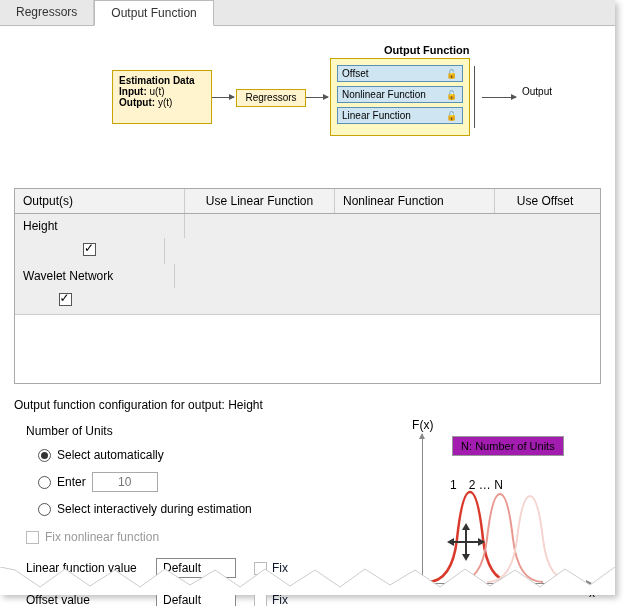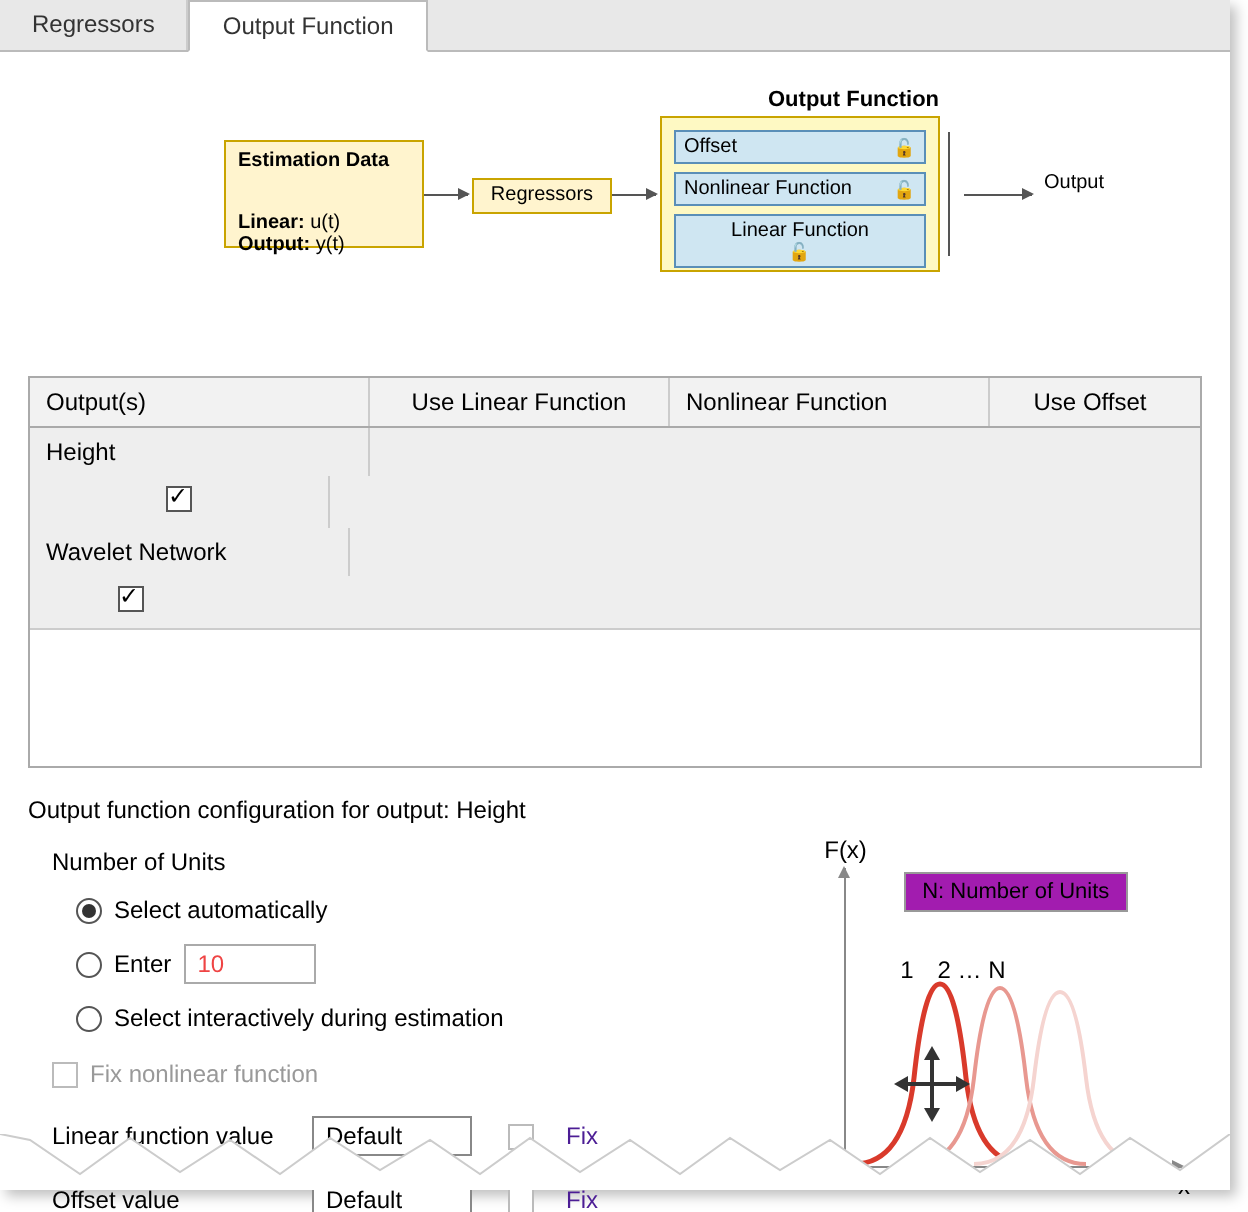--- a/index.html
+++ b/index.html
@@ -6,27 +6,27 @@
 body { font-family: Arial, Helvetica, sans-serif; font-size: 12px; background: #fff; width: 624px; height: 606px; overflow: hidden; position: relative; }
 .container { width: 615px; height: 595px; position: relative; background: #fff; box-shadow: 3px 3px 6px rgba(0,0,0,0.25); }
 .tabbar { display: flex; background: #e8e8e8; height: 26px; border-bottom: 1px solid #bbb; }
 .tab { padding: 5px 16px; font-size: 12px; color: #333; cursor: pointer; border-right: 1px solid #ccc; }
 .tab.active { background: #fff; border-top: 1px solid #bbb; border-right: 1px solid #bbb; border-left: 1px solid #bbb; border-bottom: 1px solid #fff; margin-bottom: -1px; }
 .content { padding: 10px 14px; }
 
 .diagram { position: relative; height: 130px; margin: 6px 0 16px 0; }
 .ofn-title { position: absolute; left: 370px; top: 2px; font-size: 11px; font-weight: bold; }
 .dbox-est { position: absolute; left: 98px; top: 28px; width: 100px; height: 54px; background: #fff4ce; border: 1px solid #c9a400; padding: 4px 6px; }
-.dbox-est .title { font-size: 10px; font-weight: bold; margin-bottom: 20px; }
+.dbox-est .title { font-size: 10px; font-weight: bold; margin-bottom: 0; }
 .dbox-est .ln { font-size: 10px; }
 .dbox-est .ln b { font-weight: bold; }
 .dbox-reg { position: absolute; left: 222px; top: 47px; width: 70px; height: 18px; background: #fff4ce; border: 1px solid #c9a400; text-align: center; font-size: 10px; line-height: 16px; }
 .dbox-group { position: absolute; left: 316px; top: 16px; width: 140px; height: 78px; background: #fef9c3; border: 1px solid #c9a400; padding: 6px 6px; }
 .dbox-inner { background: #cfe6f2; border: 1px solid #5a8fb8; font-size: 10px; padding: 2px 4px; margin-bottom: 4px; display: flex; justify-content: space-between; align-items: center; }
-.dbox-inner:last-child { margin-bottom: 4px; flex-direction: column; }
+.dbox-inner:last-child { margin-bottom: 4px; }
 .lock { font-size: 9px; color: #555; }
 .arrow { position: absolute; background: #555; height: 1px; }
 .arrow::after { content: ''; position: absolute; right: -1px; top: -3px; border-left: 6px solid #555; border-top: 3.5px solid transparent; border-bottom: 3.5px solid transparent; }
 .a1 { left: 198px; top: 55px; width: 22px; }
 .a2 { left: 292px; top: 55px; width: 22px; }
 .a3 { left: 468px; top: 55px; width: 34px; }
 .vbar { position: absolute; left: 460px; top: 24px; width: 1px; height: 62px; background: #555; }
 .out-lbl { position: absolute; left: 508px; top: 44px; font-size: 10px; }
 
 .grid { border: 1px solid #aaa; width: 100%; margin-bottom: 6px; }
@@ -43,26 +43,26 @@
 .chk.checked::after { content: '✓'; position: absolute; left: 0; top: -3px; font-size: 12px; }
 .chk.disabled { border-color: #bbb; color: #bbb; }
 
 .cfg-label { font-size: 12px; margin: 14px 0 12px 0; }
 .lower { display: flex; gap: 20px; }
 .left-col { width: 360px; }
 .group-title { font-size: 12px; margin: 0 0 10px 12px; }
 .radio-row { display: flex; align-items: center; margin: 0 0 10px 24px; font-size: 12px; gap: 6px; }
 .radio { width: 13px; height: 13px; border: 1px solid #555; border-radius: 50%; display: inline-flex; align-items: center; justify-content: center; flex-shrink: 0; }
 .radio.selected::after { content: ''; width: 7px; height: 7px; background: #333; border-radius: 50%; }
-.txt-inp { border: 1px solid #aaa; padding: 2px 6px; font-size: 12px; width: 66px; height: 20px; color: #ef4444; }
+.txt-inp { border: 1px solid #aaa; padding: 2px 6px; font-size: 12px; width: 66px; height: 20px; color: #737373; text-align: center; }
 .txt-inp2 { border: 1px solid #888; padding: 2px 6px; font-size: 12px; width: 80px; height: 20px; }
 .chk-row { display: flex; align-items: flex-end; margin: 14px 0 14px 12px; font-size: 12px; gap: 6px; color: #999; }
 .form-row { display: flex; align-items: center; margin: 0 0 12px 12px; font-size: 12px; gap: 10px; }
 .form-row .lbl { width: 120px; }
-.fix-chk { display: flex; align-items: center; gap: 16px; color: #4c1d95; font-size: 12px; margin-left: 8px; }
+.fix-chk { display: flex; align-items: center; gap: 5px; color: #0f172a; font-size: 12px; margin-left: 8px; }
 
 .plot { width: 210px; height: 180px; position: relative; }
 .axis-y { position: absolute; left: 30px; top: 10px; bottom: 20px; width: 1px; background: #888; }
 .axis-y::before { content: ''; position: absolute; left: -3px; top: -1px; border-bottom: 6px solid #888; border-left: 3.5px solid transparent; border-right: 3.5px solid transparent; }
 .axis-x { position: absolute; left: 10px; right: 10px; bottom: 20px; height: 1px; background: #888; }
 .axis-x::after { content: ''; position: absolute; right: -1px; top: -3px; border-left: 6px solid #888; border-top: 3.5px solid transparent; border-bottom: 3.5px solid transparent; }
 .axis-x::before { content: ''; position: absolute; left: -1px; top: -3px; border-right: 6px solid #888; border-top: 3.5px solid transparent; border-bottom: 3.5px solid transparent; }
 .fx-lbl { position: absolute; left: 20px; top: -6px; font-size: 12px; }
 .x-lbl { position: absolute; right: 6px; bottom: 4px; font-size: 12px; }
 .nbox { position: absolute; left: 60px; top: 12px; border: 1px solid #999; background: #a21caf; padding: 3px 8px; font-size: 11px; }
@@ -81,21 +81,21 @@
     <div class="tab">Regressors</div>
     <div class="tab active">Output Function</div>
   </div>
 
   <div class="content">
 
     <div class="diagram">
       <div class="ofn-title">Output Function</div>
       <div class="dbox-est">
         <div class="title">Estimation Data</div>
-        <div class="ln"><b>Linear:</b> <span>u(t)</span></div>
+        <div class="ln"><b>Input:</b> <span>u(t)</span></div>
         <div class="ln"><b>Output:</b> <span>y(t)</span></div>
       </div>
       <div class="arrow a1"></div>
       <div class="dbox-reg">Regressors</div>
       <div class="arrow a2"></div>
       <div class="dbox-group">
         <div class="dbox-inner">
             <span>Offset</span>
             <span class="lock">🔓</span>
           </div>

